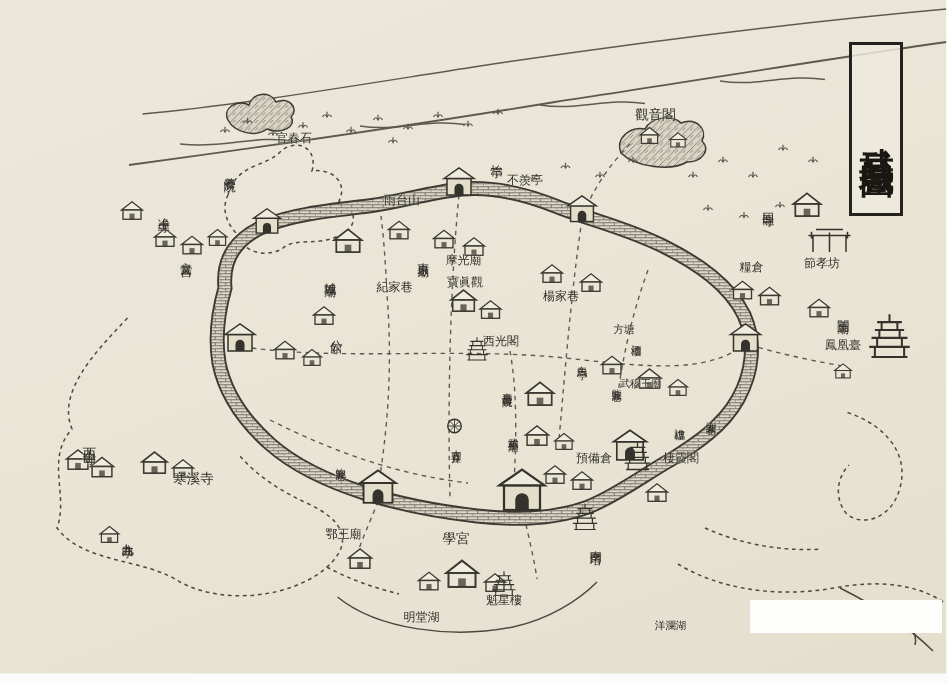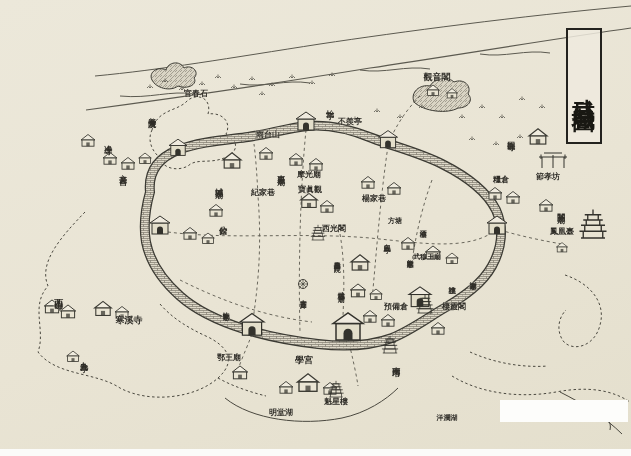--- a/index.html
+++ b/index.html
@@ -1,21 +1,21 @@
 <!DOCTYPE html>
 <html><head>
 <meta charset="utf-8">
 <style>
   html,body{margin:0;padding:0;background:#ffffff;}
   #stage{position:relative;width:631px;height:456px;overflow:hidden;
          background:linear-gradient(160deg,#ece8da 0%,#e9e4d4 55%,#e4dfcd 100%);
          font-family:"DejaVu Serif",serif;}
   #artwork{position:absolute;left:0;top:0;}
   #label-layer{position:absolute;left:0;top:0;width:631px;height:456px;}
-  .lbl{position:absolute;transform:translate(-50%,-50%);color:#2f2d27;font-weight:bold;
+  .lbl{position:absolute;transform:translate(-50%,-50%);color:#2f2d27;font-weight:normal;
        white-space:nowrap;font-family:"DejaVu Serif",serif;line-height:1.05;
        text-shadow:0 0 2px rgba(236,232,218,.9);}
   .lbl.v{writing-mode:vertical-rl;text-orientation:upright;letter-spacing:1px;}
   #title-box{position:absolute;left:566px;top:28px;width:36px;height:116px;
        border:2px solid #23221e;background:rgba(238,234,222,.85);
        writing-mode:vertical-rl;text-orientation:upright;
        font-size:23px;font-weight:bold;color:#191813;letter-spacing:4px;
        text-align:center;padding-top:4px;box-sizing:border-box;}
   #caption{position:absolute;left:452px;top:424px;width:176px;
        font-size:12px;font-weight:bold;color:#2b2a24;letter-spacing:1px;white-space:nowrap;}
@@ -215,21 +215,21 @@
       <div class="lbl" style="left: 113px; top: 321px; font-size: 9px; padding-left: 32px;">寒溪寺</div>
       <div class="lbl v" style="left: 84px; top: 357px; font-size: 8px;">九曲亭</div>
       <div class="lbl v" style="left: 281px; top: 170px; font-size: 8px;">東嶽廟</div>
       <div class="lbl" style="left: 309px; top: 174px; font-size: 8px;">摩光廟</div>
       <div class="lbl v" style="left: 219px; top: 183px; font-size: 8px;">城隍廟</div>
       <div class="lbl" style="left: 263px; top: 192px; font-size: 8px;">紀家巷</div>
       <div class="lbl v" style="left: 223px; top: 221px; font-size: 8px;">公館</div>
       <div class="lbl" style="left: 310px; top: 189px; font-size: 8px;">寶眞觀</div>
       <div class="lbl" style="left: 374px; top: 198px; font-size: 8px;">楊家巷</div>
       <div class="lbl" style="left: 334px; top: 228px; font-size: 8px;">西光閣</div>
-      <div class="lbl" style="left: 395px; top: 221px; font-size: 7px;">方塘</div>
+      <div class="lbl" style="left: 416px; top: 221px; font-size: 7px;">方塘</div>
       <div class="lbl v" style="left: 423px; top: 225px; font-size: 7px;">酒樓</div>
       <div class="lbl v" style="left: 387px; top: 240px; font-size: 7px;">白馬亭</div>
       <div class="lbl v" style="left: 410px; top: 255px; font-size: 7px;">熊家巷</div>
       <div class="lbl" style="left: 427px; top: 257px; font-size: 7px;">武穆王廟</div>
       <div class="lbl v" style="left: 473px; top: 277px; font-size: 7px;">謝家巷</div>
       <div class="lbl v" style="left: 452px; top: 281px; font-size: 7px;">譙樓</div>
       <div class="lbl v" style="left: 337px; top: 258px; font-size: 7px;">壽昌書院</div>
       <div class="lbl v" style="left: 341px; top: 288px; font-size: 7px;">武穆王廟</div>
       <div class="lbl v" style="left: 303px; top: 296px; font-size: 7px;">古靈井</div>
       <div class="lbl" style="left: 396px; top: 306px; font-size: 8px;">預備倉</div>

